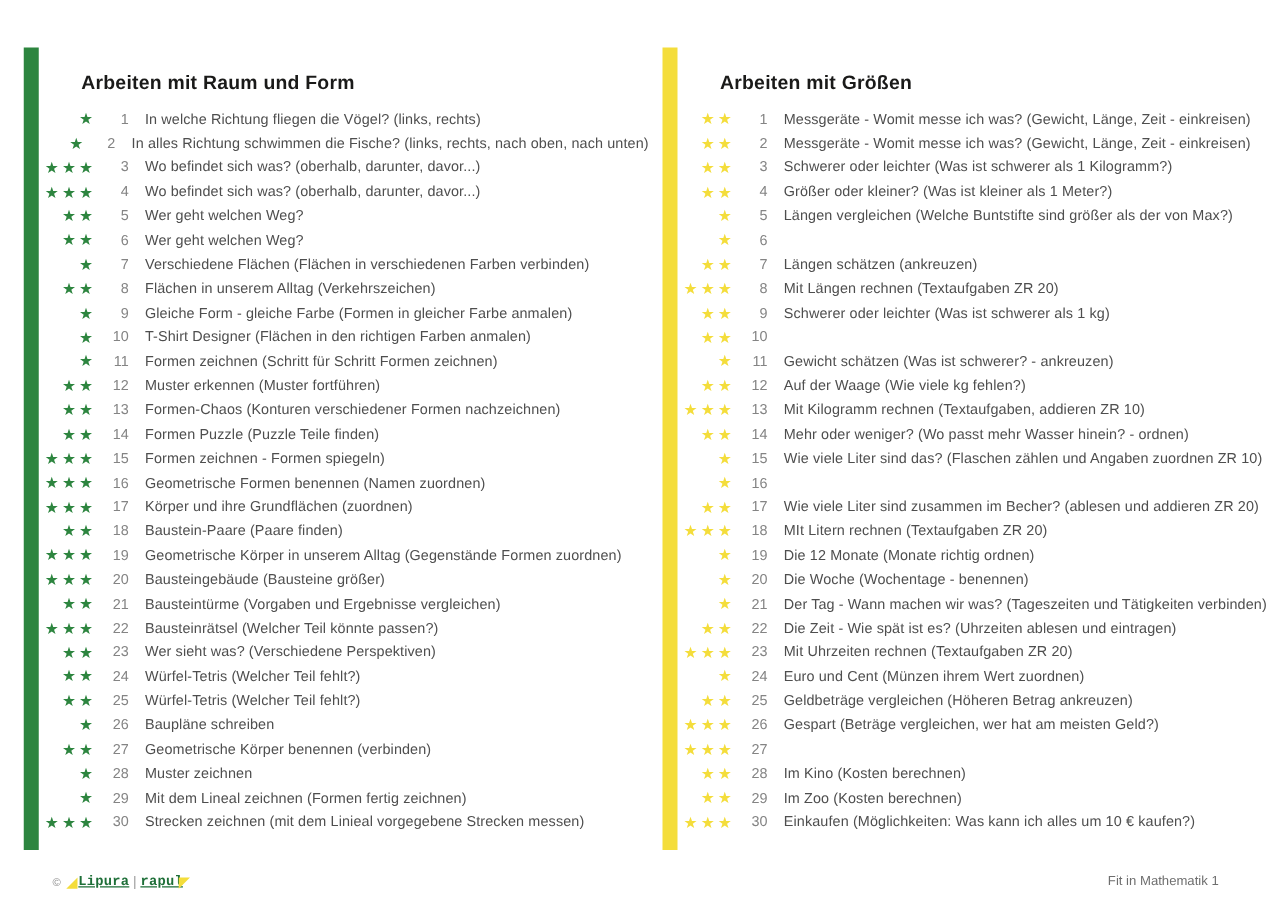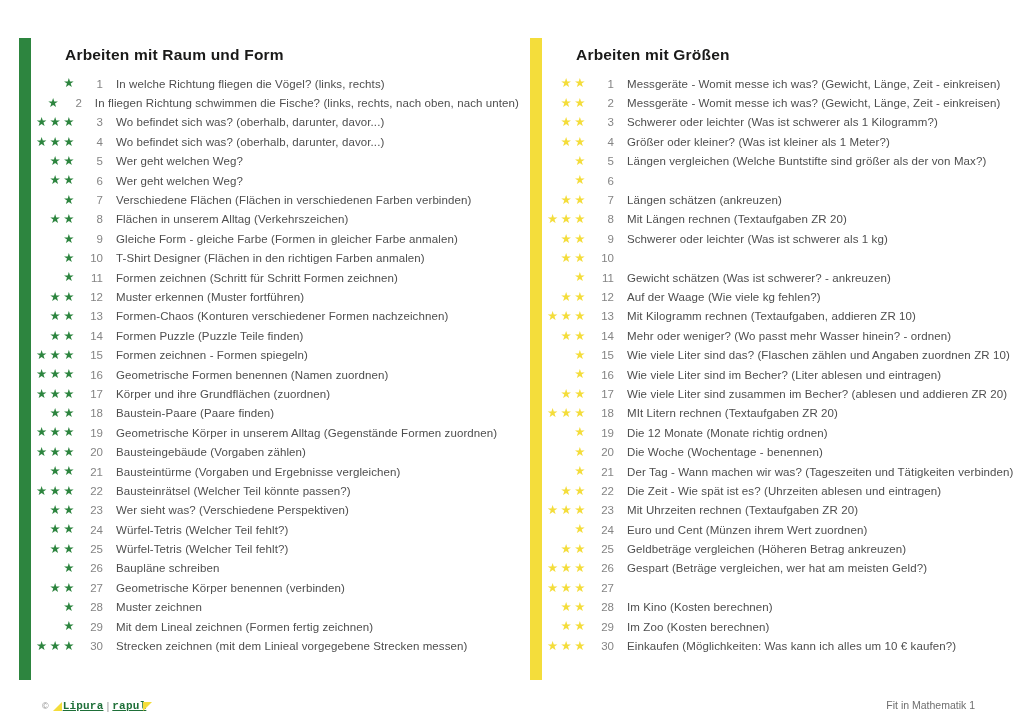--- a/index.html
+++ b/index.html
@@ -24,21 +24,21 @@
   .col-right { left: 530px; width: 494px; }
 
   .accent-bar {
     position: absolute; left: 0; top: 0;
     width: 12px; height: 642px;
   }
   .col-left  .accent-bar { background: var(--green); }
   .col-right .accent-bar { background: var(--yellow); }
 
   h2.col-title {
-    margin: 8px 0 10px 46px;
+    margin: 20px 0 10px 46px;
     font-size: 15.5px;
     font-weight: 700;
     color: var(--title);
     letter-spacing: 0.2px;
   }
 
   .items { margin-top: 8px; }
   .row {
     display: flex;
     align-items: center;
@@ -119,21 +119,21 @@
     <h2 class="col-title">Arbeiten mit Raum und Form</h2>
     <div class="items">
         <div class="row">
           <span class="stars">★</span>
           <span class="num">1</span>
           <span class="label">In welche Richtung fliegen die Vögel? (links, rechts)</span>
         </div>
         <div class="row">
           <span class="stars">★</span>
           <span class="num">2</span>
-          <span class="label">In fliegen Richtung schwimmen die Fische? (links, rechts, nach oben, nach unten)</span>
+          <span class="label">In alles Richtung schwimmen die Fische? (links, rechts, nach oben, nach unten)</span>
         </div>
         <div class="row">
           <span class="stars">★★★</span>
           <span class="num">3</span>
           <span class="label">Wo befindet sich was? (oberhalb, darunter, davor...)</span>
         </div>
         <div class="row">
           <span class="stars">★★★</span>
           <span class="num">4</span>
           <span class="label">Wo befindet sich was? (oberhalb, darunter, davor...)</span>
@@ -209,21 +209,21 @@
           <span class="label">Baustein-Paare (Paare finden)</span>
         </div>
         <div class="row">
           <span class="stars">★★★</span>
           <span class="num">19</span>
           <span class="label">Geometrische Körper in unserem Alltag (Gegenstände Formen zuordnen)</span>
         </div>
         <div class="row">
           <span class="stars">★★★</span>
           <span class="num">20</span>
-          <span class="label">Bausteingebäude (Vorgaben zählen)</span>
+          <span class="label">Bausteingebäude (Bausteine größer)</span>
         </div>
         <div class="row">
           <span class="stars">★★</span>
           <span class="num">21</span>
           <span class="label">Bausteintürme (Vorgaben und Ergebnisse vergleichen)</span>
         </div>
         <div class="row">
           <span class="stars">★★★</span>
           <span class="num">22</span>
           <span class="label">Bausteinrätsel (Welcher Teil könnte passen?)</span>
@@ -344,21 +344,20 @@
           <span class="label">Mehr oder weniger? (Wo passt mehr Wasser hinein? - ordnen)</span>
         </div>
         <div class="row">
           <span class="stars">★</span>
           <span class="num">15</span>
           <span class="label">Wie viele Liter sind das? (Flaschen zählen und Angaben zuordnen ZR 10)</span>
         </div>
         <div class="row">
           <span class="stars">★</span>
           <span class="num">16</span>
-          <span class="label">Wie viele Liter sind im Becher? (Liter ablesen und eintragen)</span>
         </div>
         <div class="row">
           <span class="stars">★★</span>
           <span class="num">17</span>
           <span class="label">Wie viele Liter sind zusammen im Becher? (ablesen und addieren ZR 20)</span>
         </div>
         <div class="row">
           <span class="stars">★★★</span>
           <span class="num">18</span>
           <span class="label">MIt Litern rechnen (Textaufgaben ZR 20)</span>

